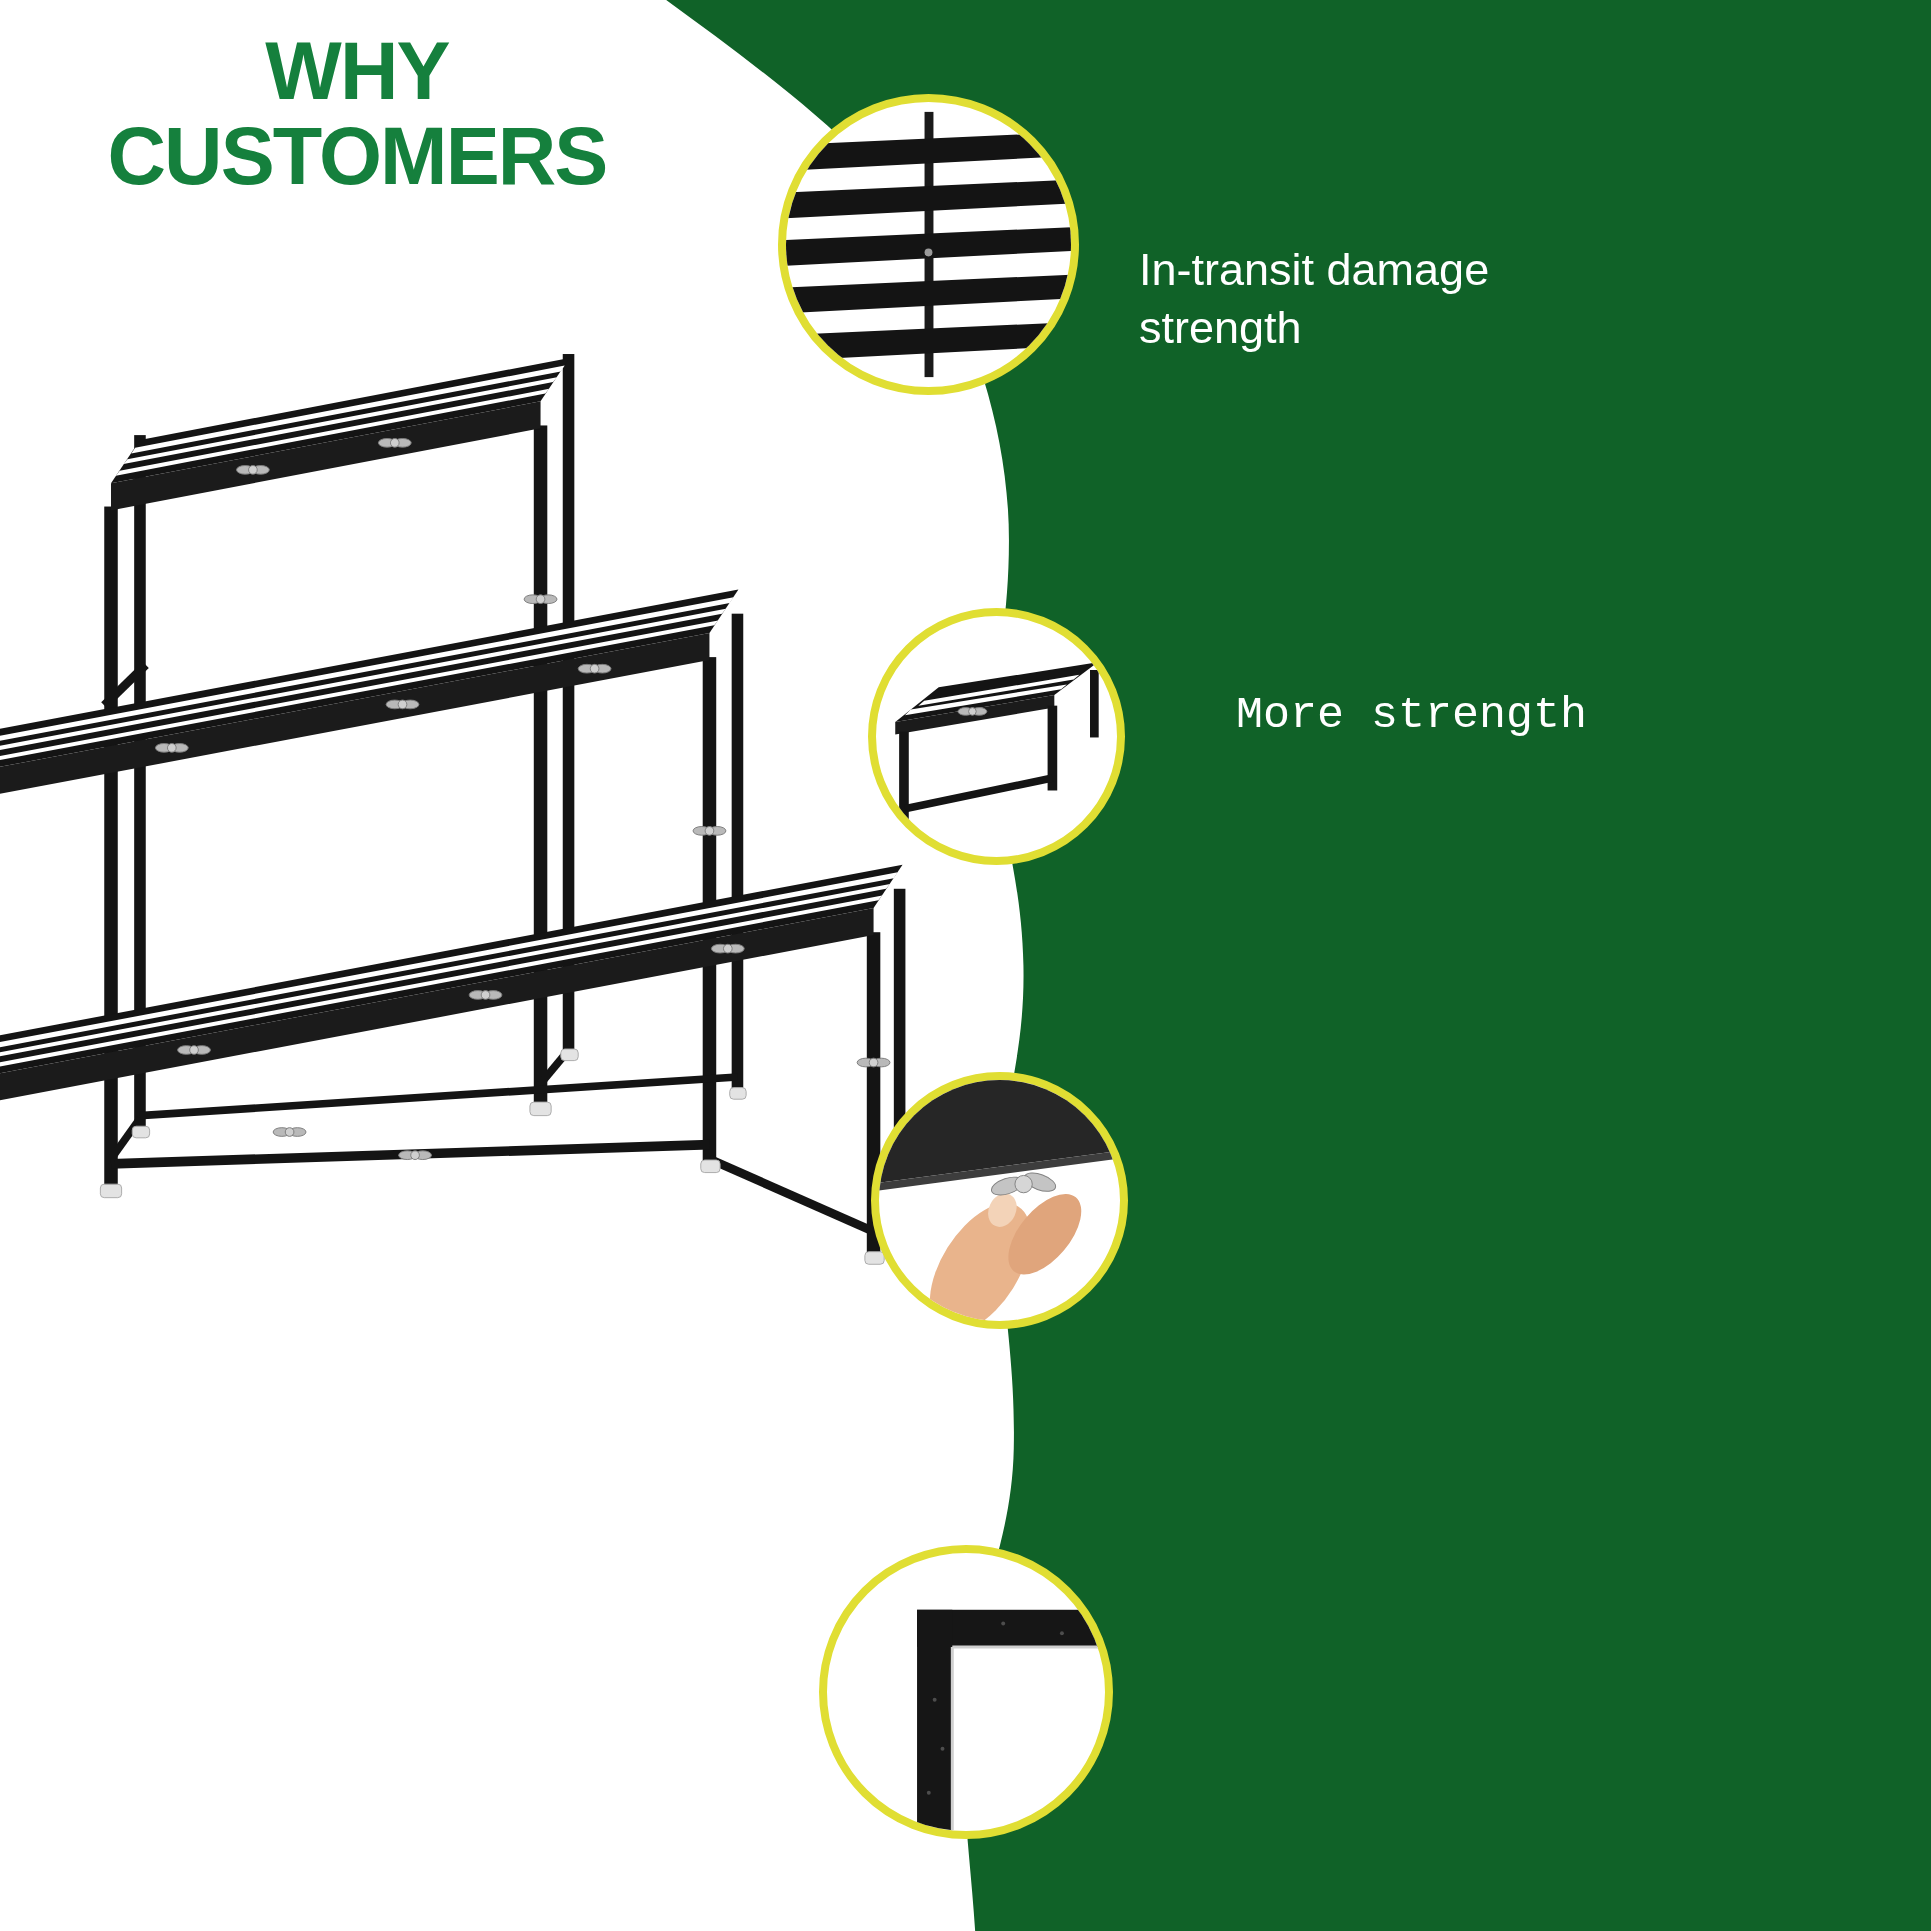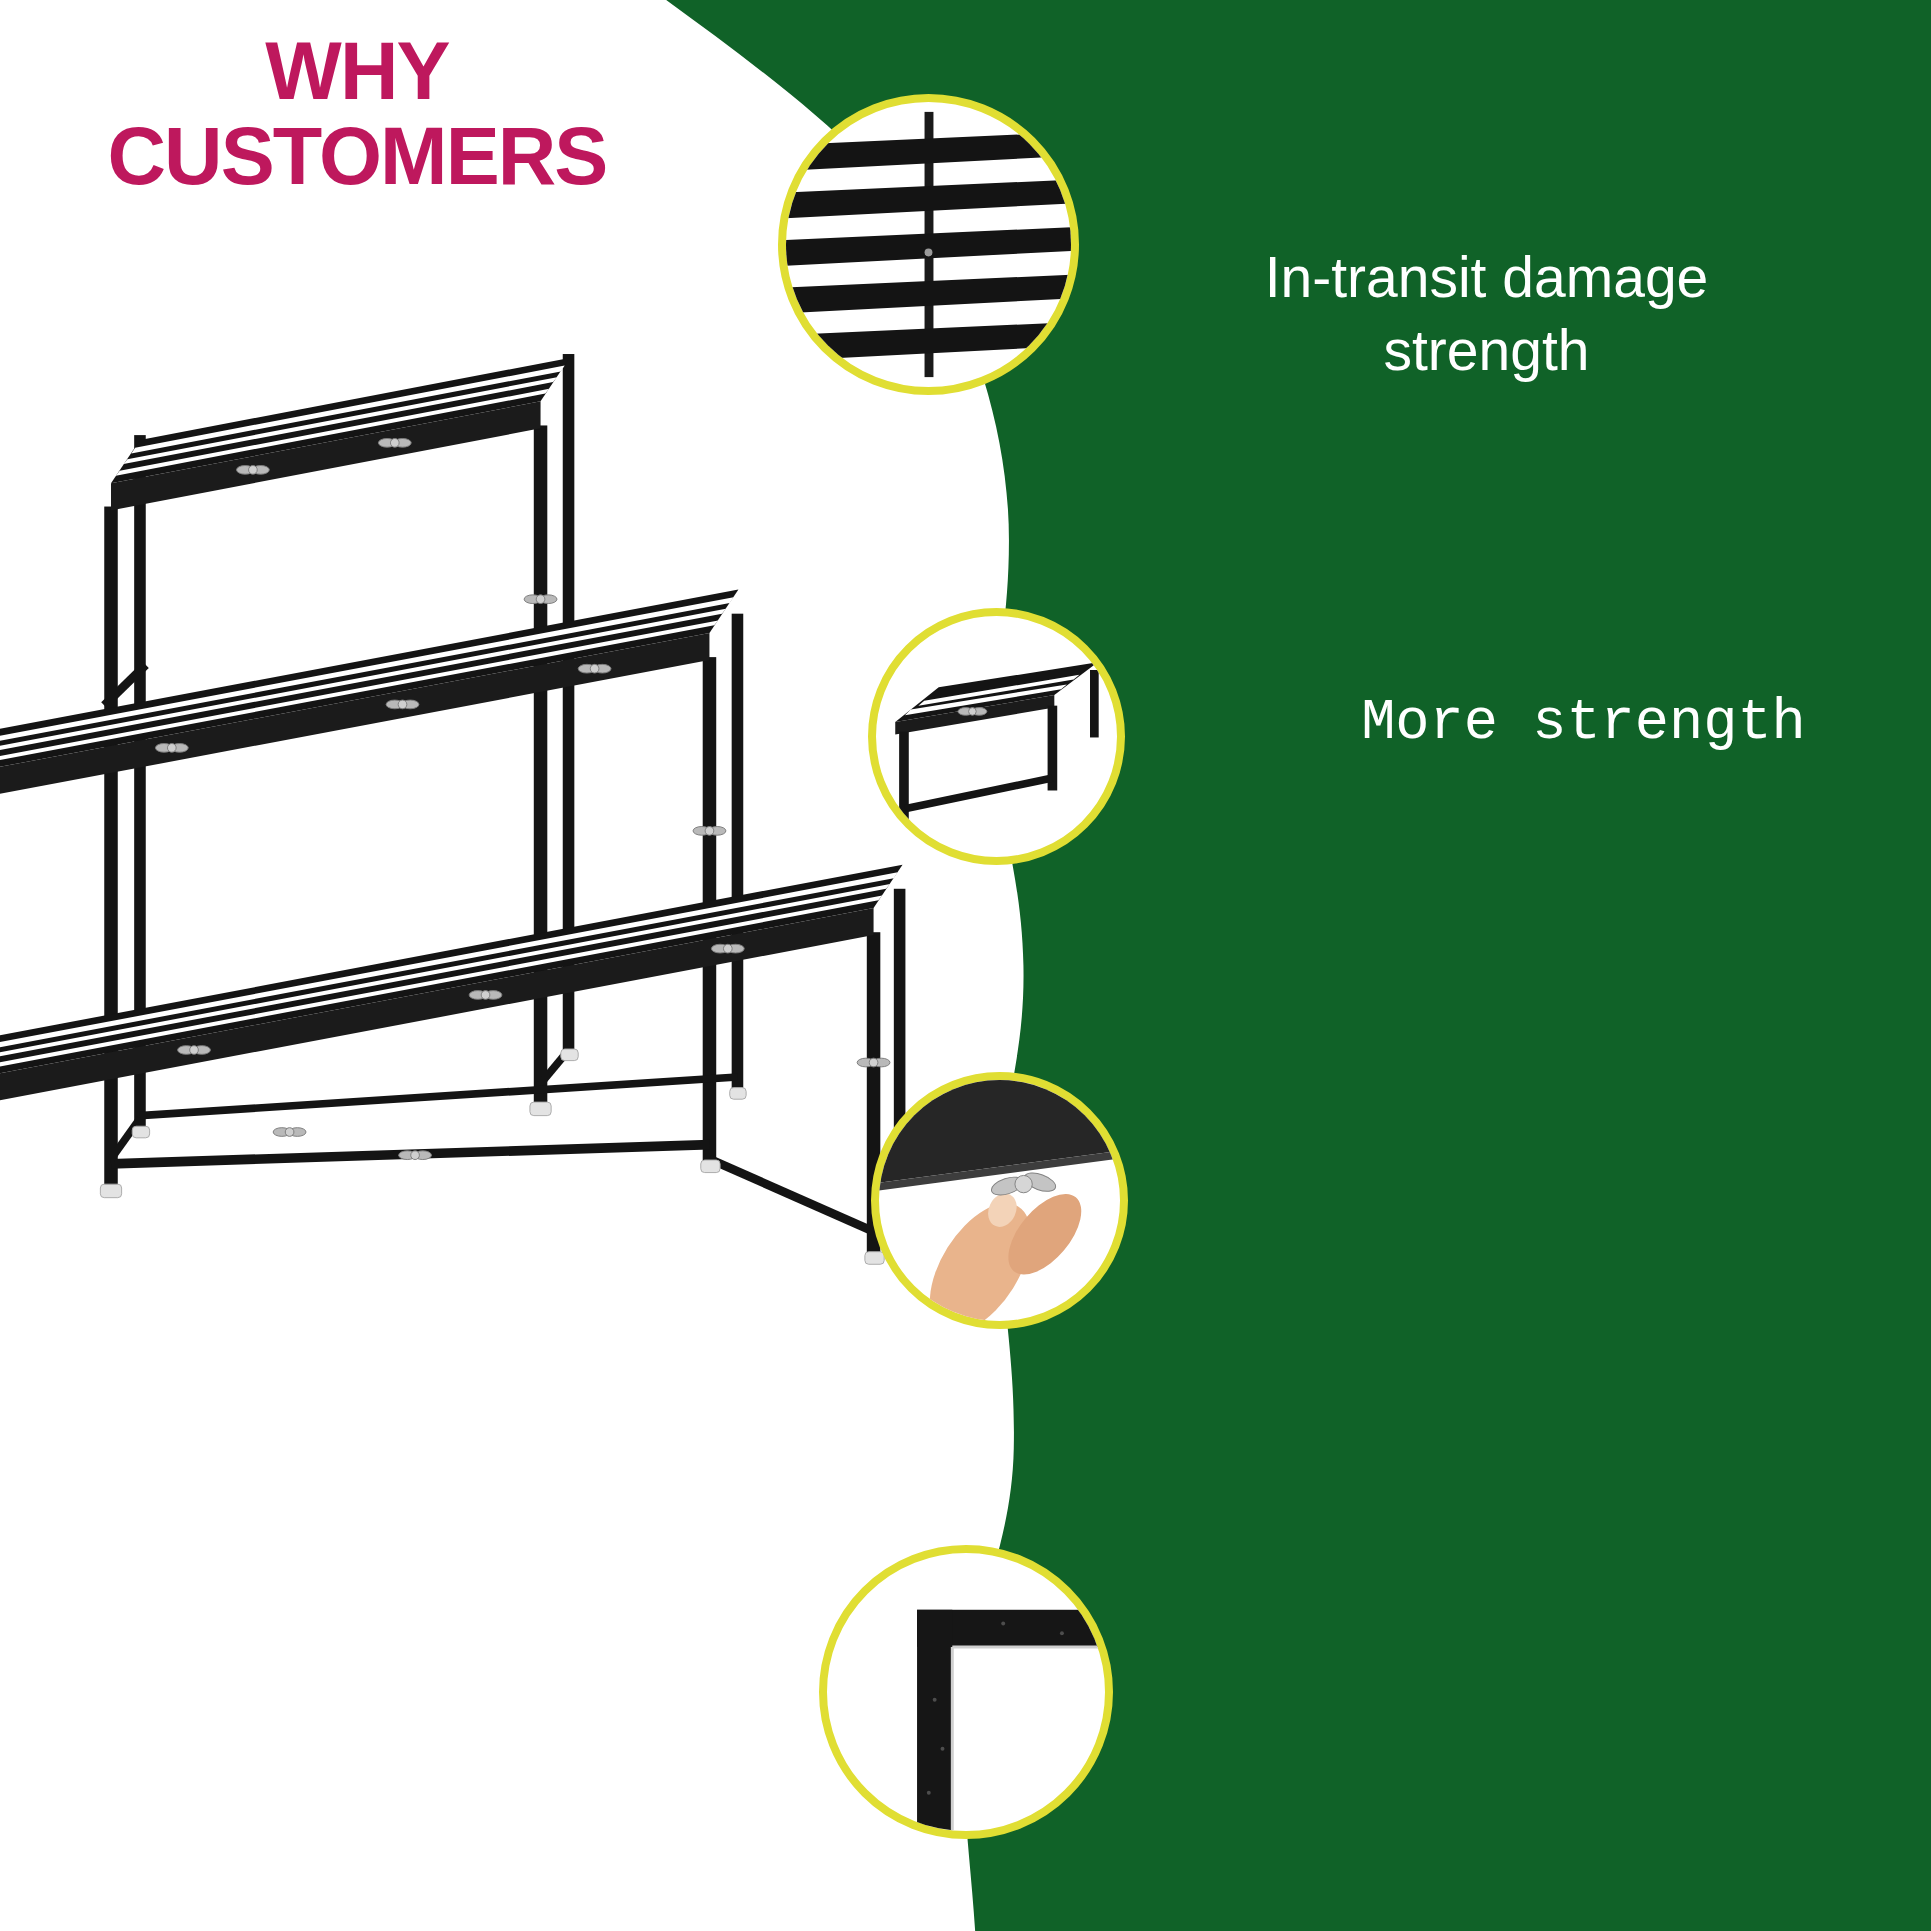--- a/index.html
+++ b/index.html
@@ -3,34 +3,34 @@
 <meta charset="utf-8">
 <style>
   html,body{margin:0;padding:0;background:#ffffff;}
   .canvas{
     position:relative;width:1931px;height:1931px;overflow:hidden;
     background:#ffffff;font-family:"Liberation Sans",sans-serif;
   }
   .green-svg{position:absolute;left:0;top:0;width:1931px;height:1931px;}
   .heading{
     position:absolute;left:24px;top:29px;width:666px;text-align:center;
-    color:#be185d;font-weight:bold;font-size:81px;line-height:1.05;letter-spacing:-1.9px;
+    color:#15803d;font-weight:bold;font-size:81px;line-height:1.05;letter-spacing:-1.9px;
   }
   .product{position:absolute;left:0;top:290px;width:917px;height:1352px;}
   .callout{
     position:absolute;border-radius:50%;border:8.7px solid #e0de33;background:#ffffff;
     overflow:hidden;box-sizing:border-box;
   }
   .callout svg{display:block;width:100%;height:100%;}
   .c1{left:778px;top:94px;width:301px;height:301px;}
   .c2{left:868px;top:608px;width:257px;height:257px;}
   .c3{left:871px;top:1072px;width:257px;height:257px;}
   .c4{left:819px;top:1545px;width:294px;height:294px;}
   .label{
-    position:absolute;color:#ffffff;font-size:57px;line-height:1.28;text-align:center;
+    position:absolute;color:#ffffff;font-size:45px;line-height:1.28;
   }
   .l1{left:1139px;top:241px;width:695px;}
   .l2{left:1236px;top:687px;width:695px;font-family:Liberation Mono, monospace;}
   .l3{left:1197px;top:1195px;width:695px;}
   .l4{left:1120px;top:1641px;width:695px;}
 </style>
 </head>
 <body>
 
 <div class="canvas">

